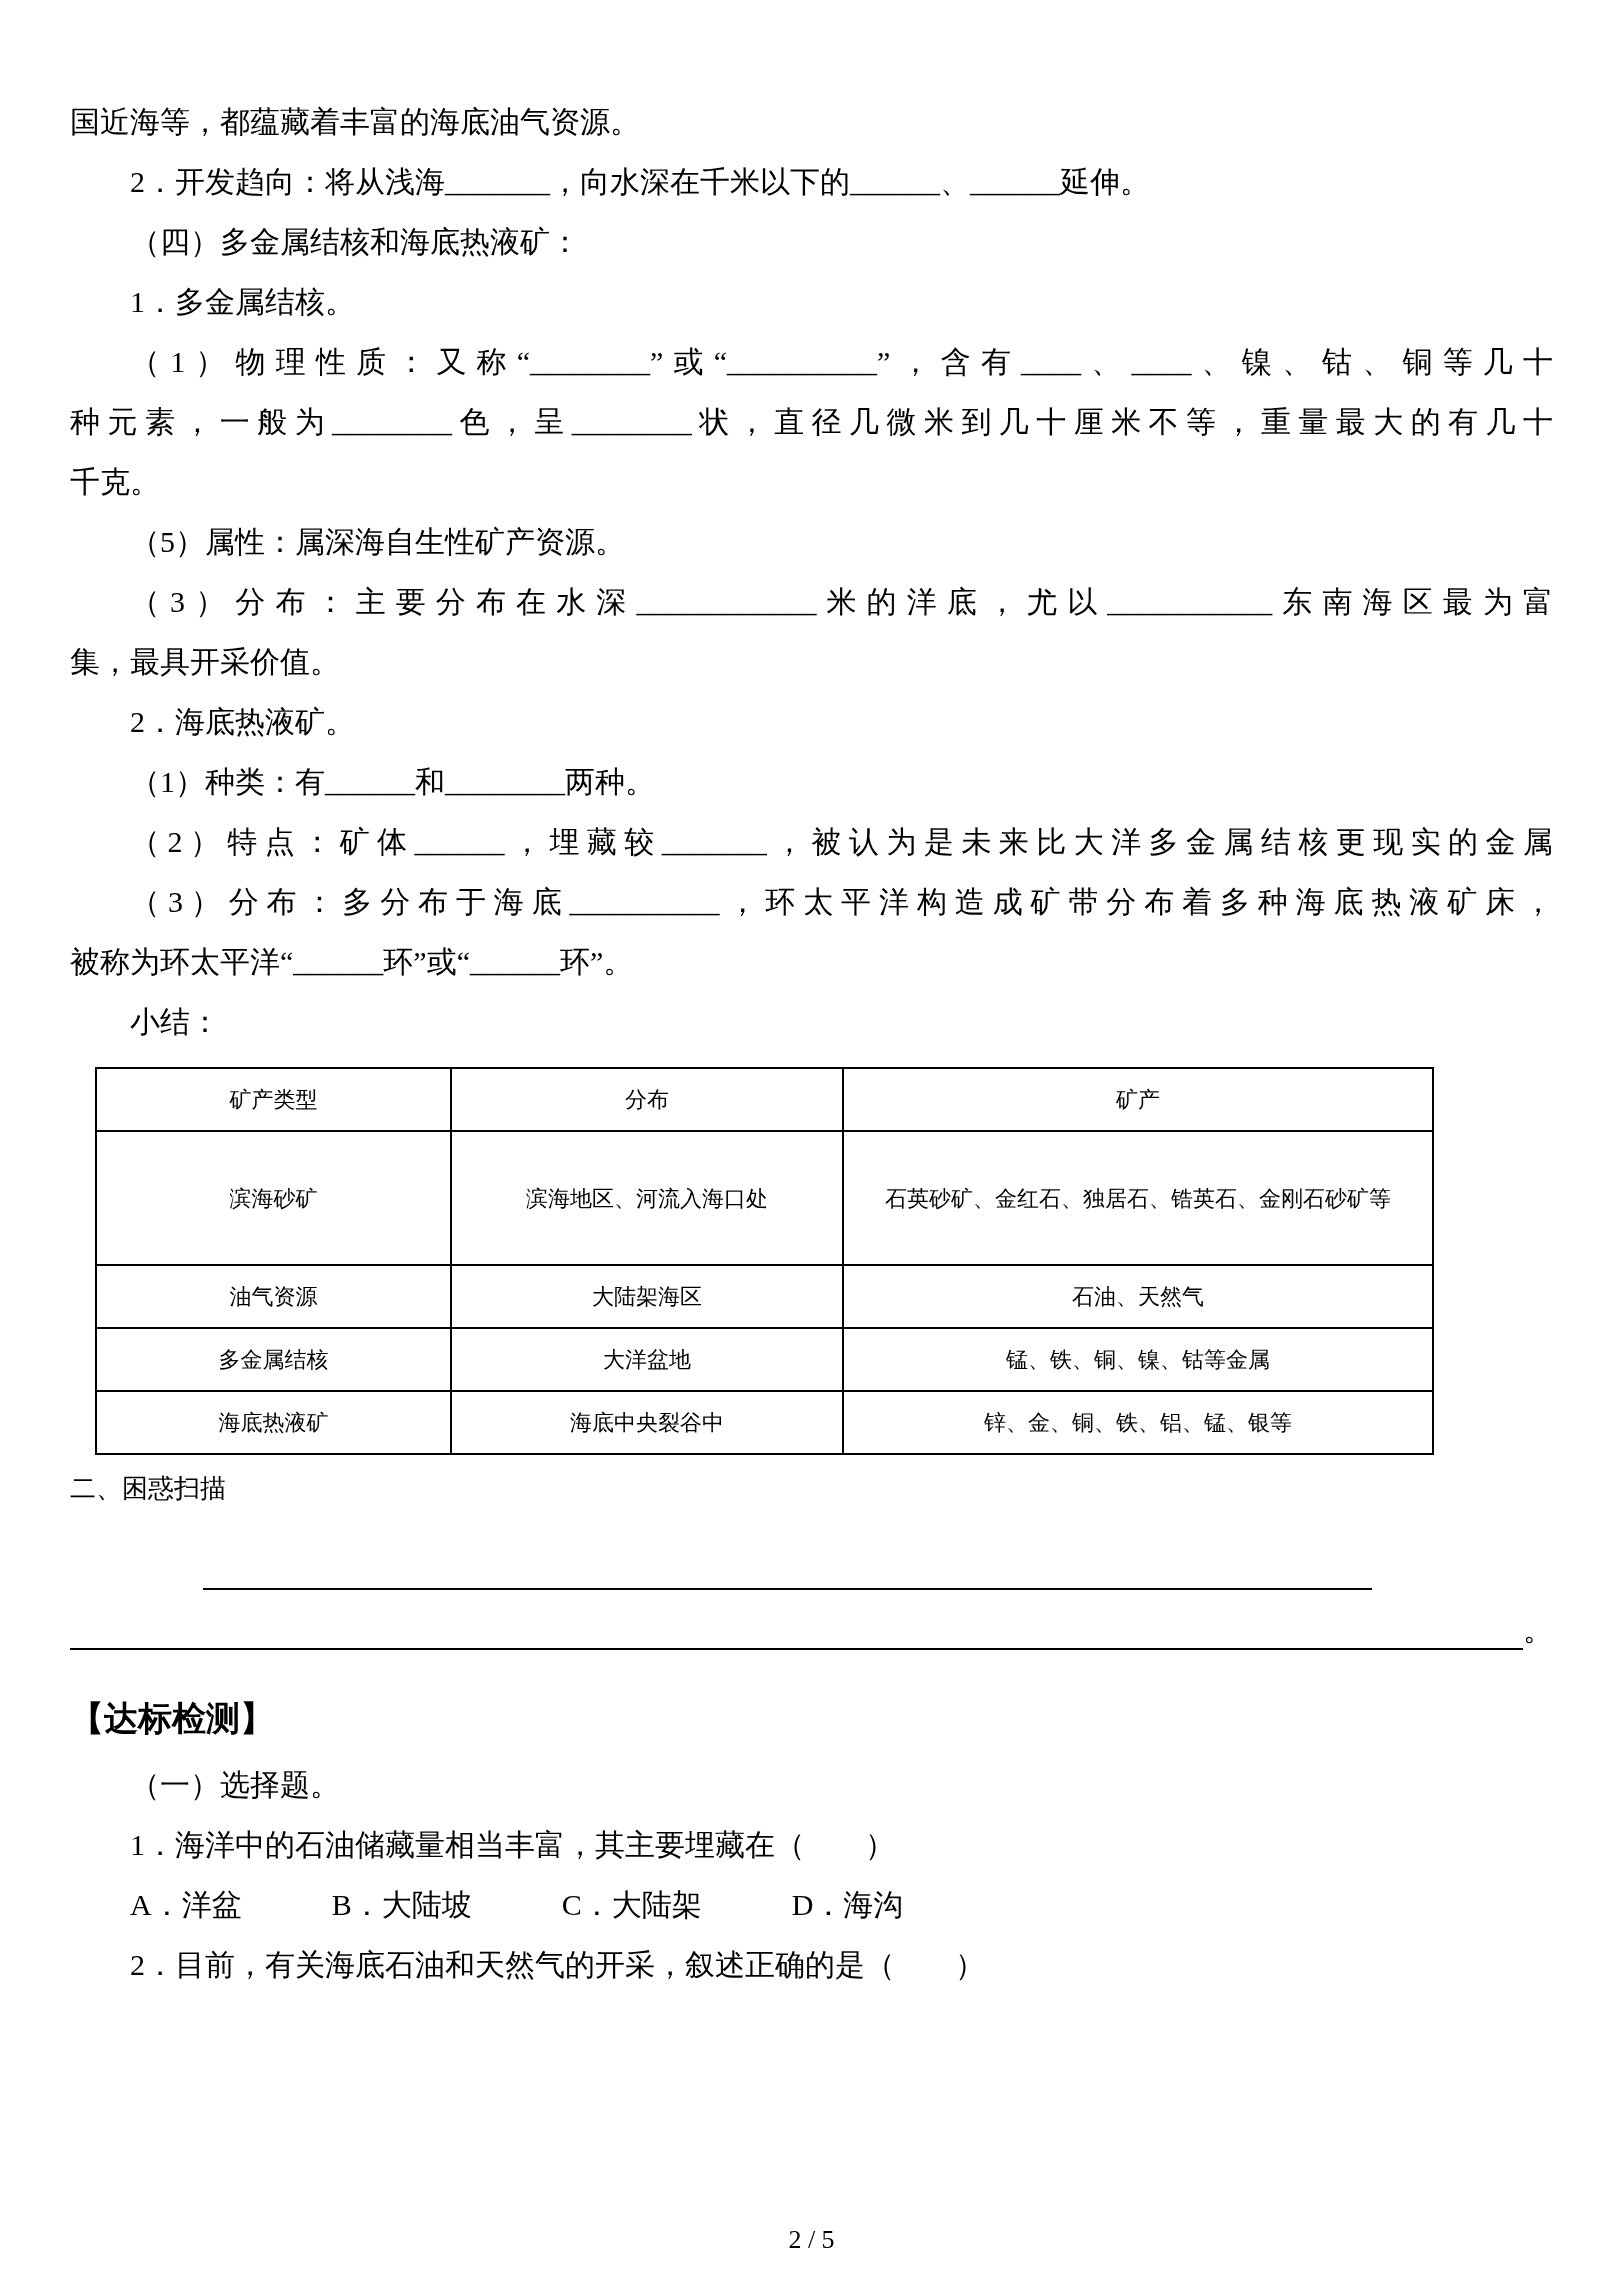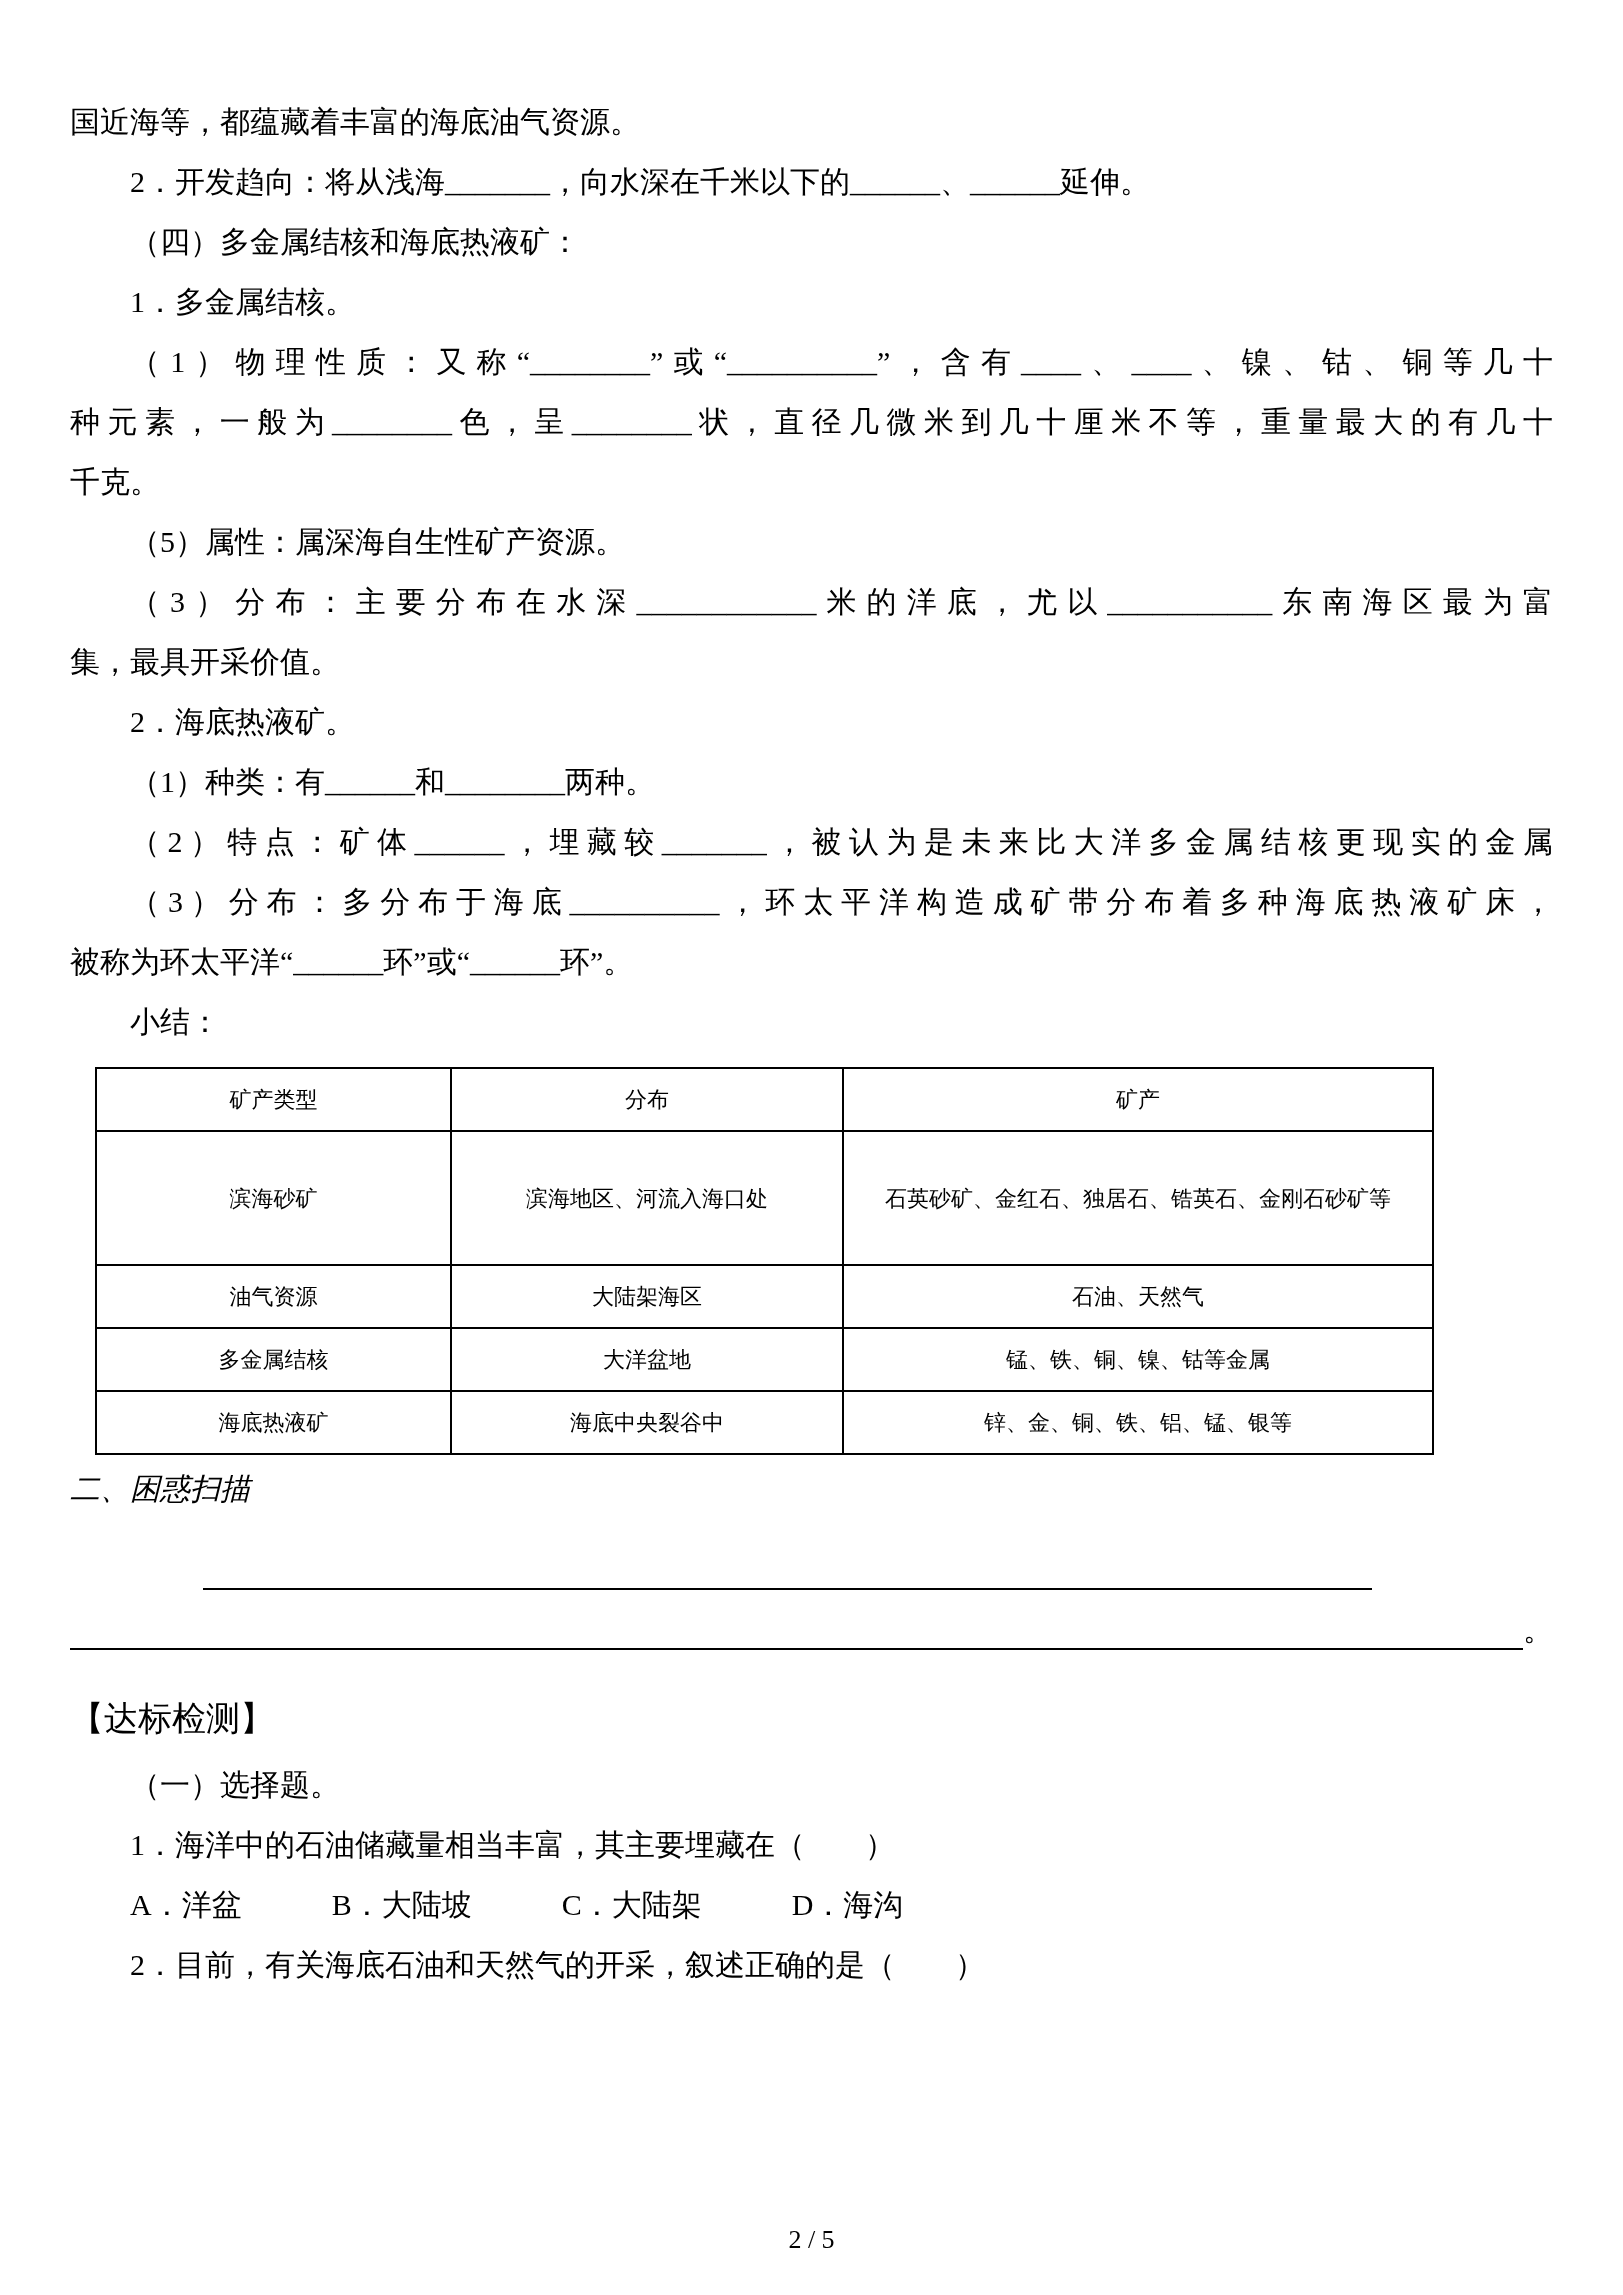--- a/index.html
+++ b/index.html
@@ -22,33 +22,33 @@
     width:1336px; margin:15px 0 0 25px;
   }
   .doc-table td {
     border:2px solid #000;
     font-size:22px; line-height:55px;
     text-align:center; vertical-align:middle;
     padding:2.7px 12.3px;
   }
   .doc-table tr { height:63px; }
   .doc-table tr.tall { height:134px; }
-  .section-line { font-size:30px; line-height:60px; margin-top:4.1px;font-style:italic; }
+  .section-line { font-size:26px; line-height:60px; margin-top:4.1px; }
   .answer-line1 {
     margin:41px 0 0 133px; width:1169px; height:30px;
     border-bottom:2px solid #000;
   }
   .answer-line2 {
     display:flex; align-items:flex-end;
     height:60px; font-size:30px; line-height:41px;
   }
   .answer-line2 .rule { flex:1; border-bottom:2px solid #000; height:35px; }
   .test-heading {
     font-family:"Liberation Sans","DejaVu Sans",sans-serif;
-    font-weight:normal; font-size:34px; line-height:74px;
+    font-weight:bold; font-size:34px; line-height:74px;
     margin-top:31px;
   }
   .footer {
     position:absolute; bottom:40px; left:0; width:100%;
     text-align:center; font-size:26px;
   }
 </style>
 </head>
 <body>
 

